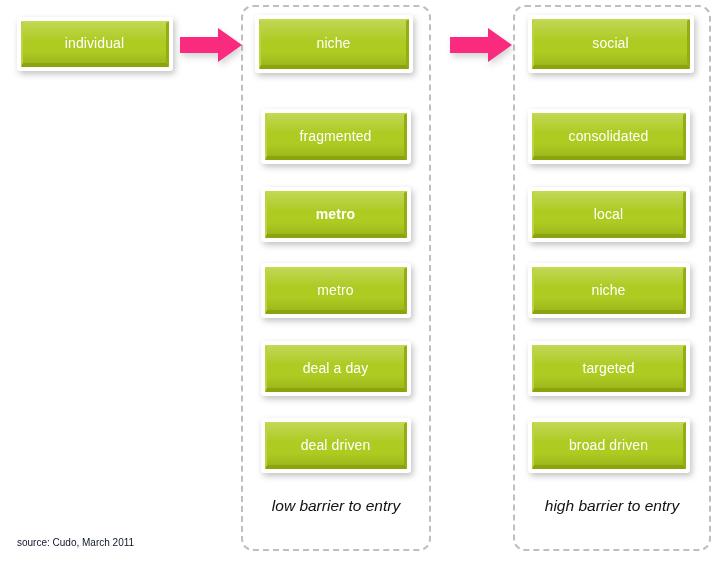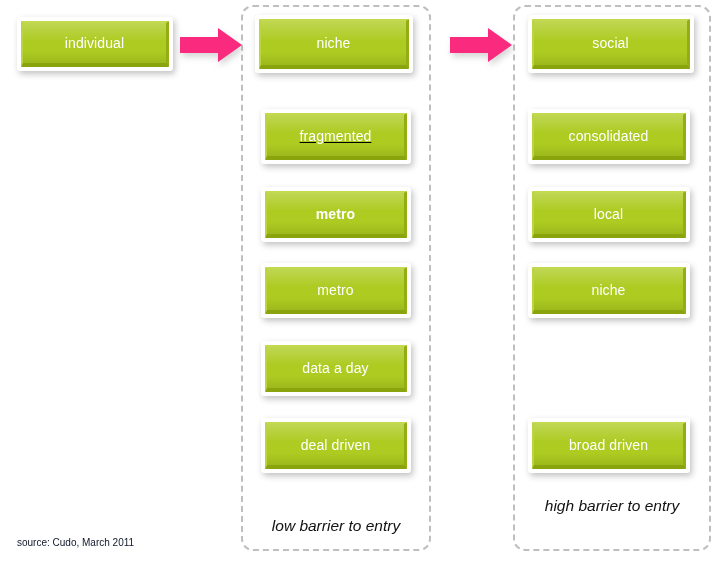--- a/index.html
+++ b/index.html
@@ -38,21 +38,21 @@
   
   .col-caption {
     position: absolute;
     text-align: center;
     font-style: italic;
     font-size: 15.5px;
     color: #111111;
     line-height: 1.45;
     font-family: "Liberation Sans", sans-serif;
   }
-  #caption-low  { left: 249px; top: 495px; width: 174px; margin-top: 20px; }
+  #caption-low  { left: 249px; top: 495px; width: 174px; }
   #caption-high { left: 521px; top: 495px; width: 182px; }
 
   
   .chip {
     position: absolute;
     box-sizing: border-box;
     background: #ffffff;
     padding: 4px;
     border-radius: 3px;
     filter: drop-shadow(2px 3px 3px rgba(120,120,120,0.45));
@@ -139,41 +139,41 @@
       <polygon points="0,9 38,9 38,0 62,17 38,34 38,25 0,25" fill="#fa2a7e"></polygon>
     </svg>
   </div>
 
   <div class="chip" style="left:255px; top:15px; width:158px; height:58px;">
     <div class="chip-face">
       <span class="chip-label">niche</span>
     </div>
   </div>
 
-  <div class="chip" style="left:261px; top:109px; width:150px; height:55px;text-decoration:underline;">
+  <div class="chip" style="left:261px; top:109px; width:150px; height:55px;">
     <div class="chip-face">
       <span class="chip-label">fragmented</span>
     </div>
   </div>
 
   <div class="chip" style="left:261px; top:187px; width:150px; height:55px;font-weight:bold;">
     <div class="chip-face">
       <span class="chip-label">metro</span>
     </div>
   </div>
 
   <div class="chip" style="left:261px; top:263px; width:150px; height:55px;">
     <div class="chip-face">
       <span class="chip-label">metro</span>
     </div>
   </div>
 
   <div class="chip" style="left:261px; top:341px; width:150px; height:55px;">
     <div class="chip-face">
-      <span class="chip-label">data a day</span>
+      <span class="chip-label">deal a day</span>
     </div>
   </div>
 
   <div class="chip" style="left:261px; top:418px; width:150px; height:55px;">
     <div class="chip-face">
       <span class="chip-label">deal driven</span>
     </div>
   </div>
 
   <div class="col-caption" id="caption-low">low barrier to entry</div>
@@ -201,20 +201,25 @@
       <span class="chip-label">local</span>
     </div>
   </div>
 
   <div class="chip" style="left:528px; top:263px; width:162px; height:55px;">
     <div class="chip-face">
       <span class="chip-label">niche</span>
     </div>
   </div>
 
+  <div class="chip" style="left:528px; top:341px; width:162px; height:55px;">
+    <div class="chip-face">
+      <span class="chip-label">targeted</span>
+    </div>
+  </div>
 
   <div class="chip" style="left:528px; top:418px; width:162px; height:55px;">
     <div class="chip-face">
       <span class="chip-label">broad driven</span>
     </div>
   </div>
 
   <div class="col-caption" id="caption-high">high barrier to entry</div>
 
   <div id="source-note">source: Cudo, March 2011</div>

